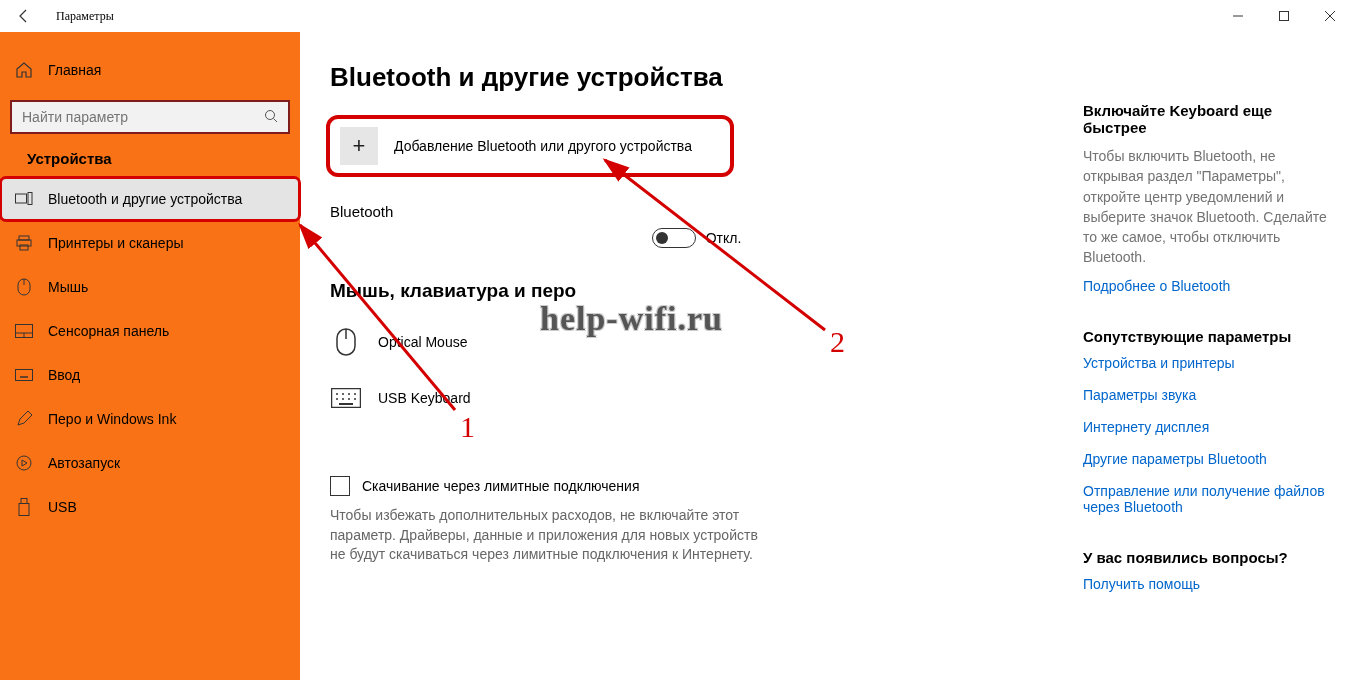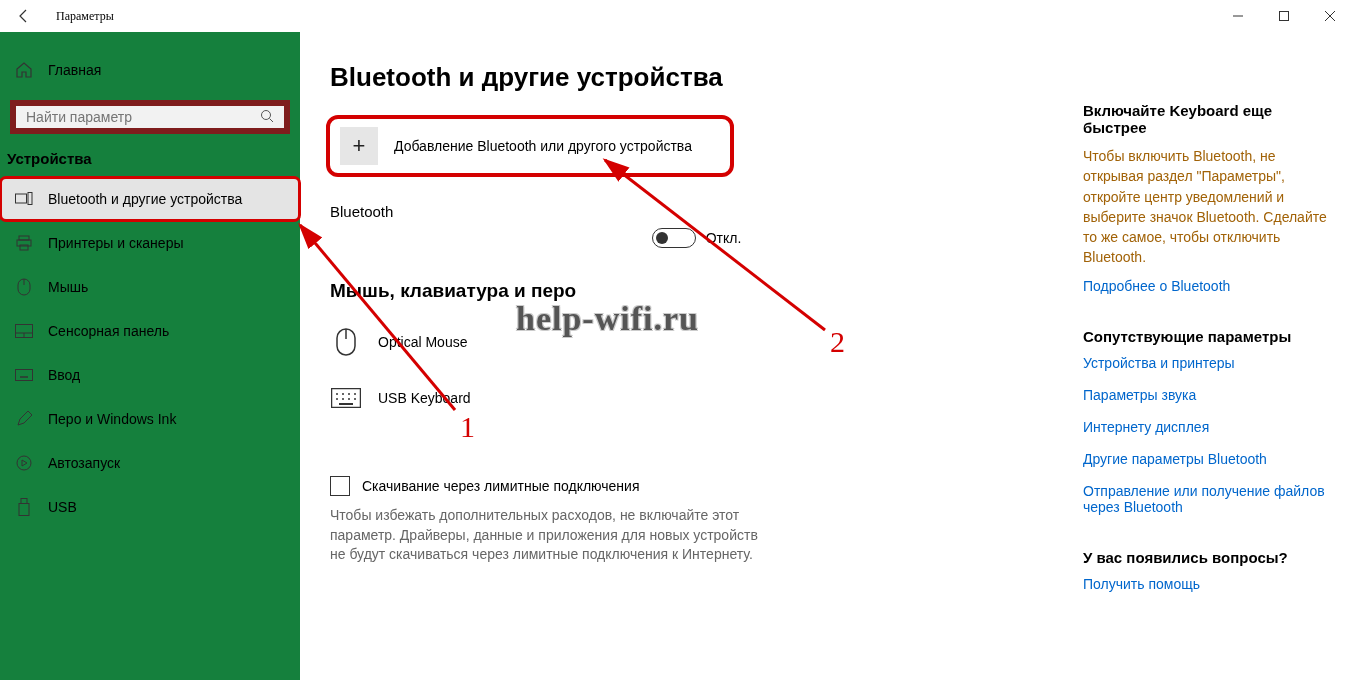--- a/index.html
+++ b/index.html
@@ -41,51 +41,51 @@
   }
 
   .content {
     display: flex;
     height: calc(100% - 32px);
   }
 
   
   .sidebar {
     width: 300px;
-    background: #15803d;
+    background: #f97316;
     padding-top: 18px;
   }
   .home-row {
     display:flex; align-items:center;
     height: 40px;
     padding: 0 14px;
     margin-bottom: 10px;
   }
   .home-row .icon { width: 20px; margin-right: 14px; display:flex; justify-content:center; }
 
   .search {
     margin: 0 10px 16px 10px;
     height: 34px;
     border: 1px solid #999;
     background: #fff0;
     display:flex; align-items:center;
     padding: 0 10px;
     background:#f2f2f2;
   }
-  .search { background:#eaeaea00; border:6px solid #7f1d1d; background:#f2f2f2; }
+  .search { background:#eaeaea00; border:2px solid #7f1d1d; background:#f2f2f2; }
   .search { background: #f2f2f2; }
   .search-input {
     flex:1; border:none; background:transparent; outline:none;
     font-size:14px; color:#555;
   }
   .search-icon { color:#555; font-size:14px; }
 
   .section-header {
     font-weight: 600;
-    padding: 0 10px 10px 7px;
+    padding: 0 10px 10px 27px;
     font-size: 15px;
   }
 
   .navitem {
     display:flex; align-items:center;
     height: 44px;
     padding: 0 14px;
     position:relative;
   }
   .navitem .icon {
@@ -169,31 +169,31 @@
     color:#666; font-size:14px; max-width: 430px; line-height:1.4;
   }
 
   
   .aside {
     width: 270px;
     padding: 70px 20px 10px 0;
     font-size: 14px;
   }
   .aside h3 { font-size: 15px; font-weight:600; margin-bottom: 10px; }
-  .aside p.gray { color:#a16207; line-height:1.45; margin-bottom: 10px; }
+  .aside p.gray { color:#737373; line-height:1.45; margin-bottom: 10px; }
   .aside a {
     color:#0066cc; text-decoration:none;
     display:block; margin-bottom: 16px;
   }
   .aside .group { margin-bottom: 34px; }
 
   
   .watermark {
     position:absolute;
-    left: 516px; top: 300px;
+    left: 540px; top: 300px;
     font-size: 34px;
     font-weight: bold;
     color:#555;
     letter-spacing:1px;
     text-shadow: 1px 1px 0 #ccc, -1px -1px 0 #ccc, 1px -1px 0 #ccc, -1px 1px 0 #ccc;
     font-family: Georgia, serif;
   }
   .anno-num {
     position:absolute;
     font-size: 30px;

